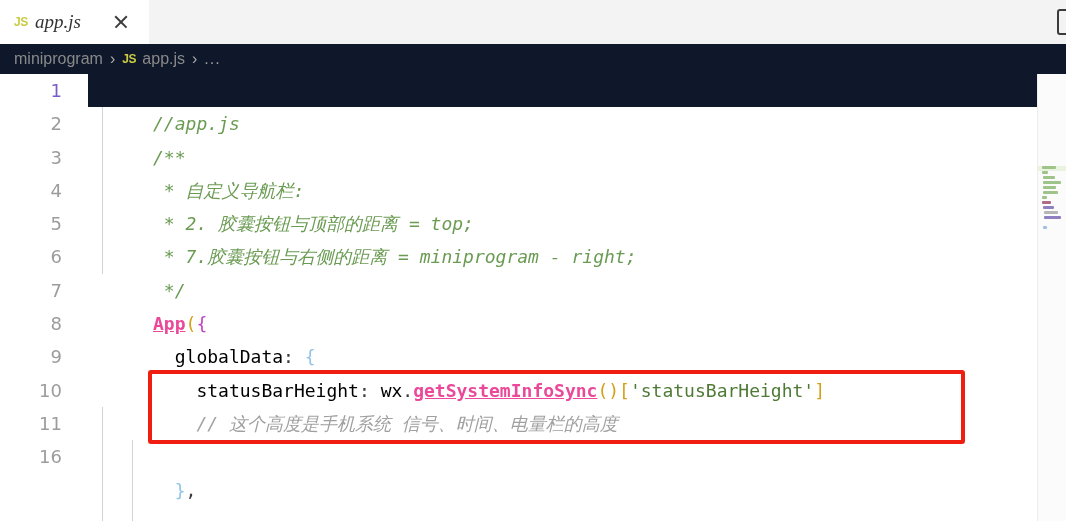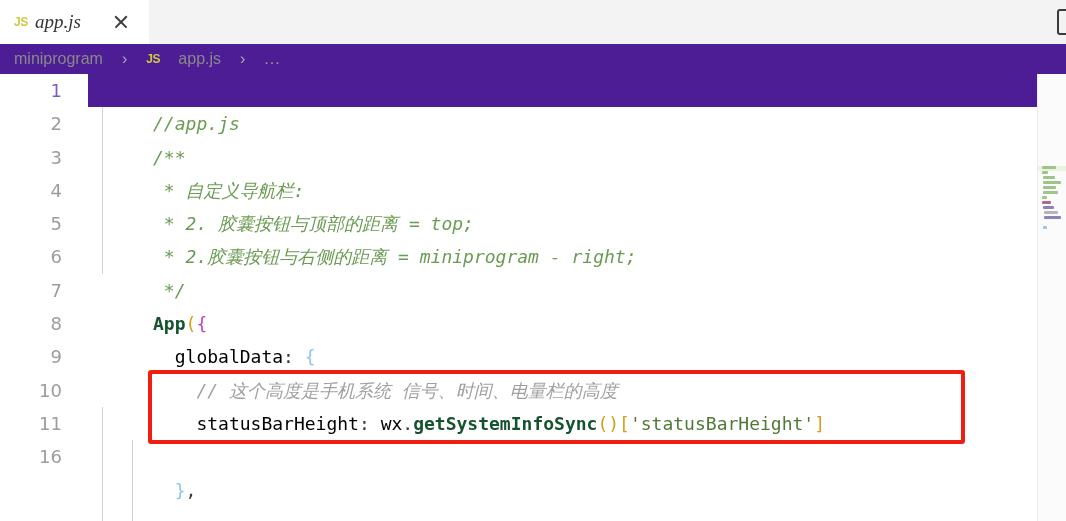--- a/index.html
+++ b/index.html
@@ -81,25 +81,25 @@
     height: 26px;
     border: 2px solid #3b3b3b;
     border-radius: 3px;
     box-sizing: border-box;
     margin-right: -9px;
   }
 
   
   .breadcrumb {
     height: 30px;
-    background: #4c1d95;
+    background: #0f172a;
     display: flex;
     align-items: center;
     padding-left: 14px;
-    gap: 18px;
+    gap: 6px;
     font-family: "Liberation Sans", sans-serif;
     font-size: 16px;
     color: #8a8a8a;
     white-space: nowrap;
   }
   .bc-sep {
     color: #a8a8a8;
     font-size: 16px;
     padding: 0 1px;
   }
@@ -138,33 +138,33 @@
   }
   .code-line {
     height: 33.3px;
     line-height: 33.3px;
     white-space: pre;
     font-family: "DejaVu Sans Mono", monospace;
     font-size: 18px;
     position: relative;
   }
   .code-line.highlight {
-    background: #4c1d95;
+    background: #0f172a;
   }
   
   .guide {
     position: absolute;
     width: 1px;
     background: #d3d3d3;
   }
 
   
   .c-comment  { color: #6a9b52; font-style: italic; }
   .c-comment2 { color: #a0a0a0; font-style: italic; }
-  .c-fn       { color: #14532d; font-weight: bold; }
+  .c-fn       { color: #ec4899; font-weight: bold; text-decoration: underline; }
   .c-prop     { color: #000000; }
   .c-str      { color: #4e7a35; }
   .c-paren-y  { color: #d4a017; }
   .c-paren-p  { color: #c241c2; }
   .c-paren-b  { color: #8fc4e8; }
   .c-plain    { color: #3b3b3b; }
   .c-punct    { color: #3b3b3b; }
 
   
   .redbox {
@@ -262,41 +262,41 @@
     <div class="code-line">
       <span class="c-comment"> * 自定义导航栏:</span>
     </div>
 
 
     <div class="code-line">
       <span class="c-comment"> * 2. 胶囊按钮与顶部的距离 = </span><span class="c-comment">top;</span>
     </div>
 
     <div class="code-line">
-      <span class="c-comment"> * 2.胶囊按钮与右侧的距离 = </span><span class="c-comment">miniprogram - right;</span>
+      <span class="c-comment"> * 7.胶囊按钮与右侧的距离 = </span><span class="c-comment">miniprogram - right;</span>
     </div>
 
     <div class="code-line">
       <span class="c-comment"> */</span>
     </div>
 
     <div class="code-line">
       <span class="c-fn">App</span><span class="c-paren-y">(</span><span class="c-paren-p">{</span>
     </div>
 
     <div class="code-line">
       <span class="c-plain">  </span><span class="c-prop">globalData</span><span class="c-punct">:</span><span class="c-plain"> </span><span class="c-paren-b">{</span>
     </div>
 
     <div class="code-line">
+      <span class="c-plain">    </span><span class="c-prop">statusBarHeight</span><span class="c-punct">: </span><span class="c-prop">wx</span><span class="c-punct">.</span><span class="c-fn">getSystemInfoSync</span><span class="c-paren-y">()</span><span class="c-paren-y">[</span><span class="c-str">'statusBarHeight'</span><span class="c-paren-y">]</span>
+    </div>
+
+    <div class="code-line">
       <span class="c-plain">    </span><span class="c-comment2">// 这个高度是手机系统 信号、时间、电量栏的高度</span>
-    </div>
-
-    <div class="code-line">
-      <span class="c-plain">    </span><span class="c-prop">statusBarHeight</span><span class="c-punct">: </span><span class="c-prop">wx</span><span class="c-punct">.</span><span class="c-fn">getSystemInfoSync</span><span class="c-paren-y">()</span><span class="c-paren-y">[</span><span class="c-str">'statusBarHeight'</span><span class="c-paren-y">]</span>
     </div>
 
     <div class="code-line"></div>
 
     <div class="code-line">
       <span class="c-plain">  </span><span class="c-paren-b">}</span><span class="c-punct">,</span>
     </div>
 
     <div class="redbox" style="left: 60px; top: 296px; width: 817px; height: 74px;"></div>
 

